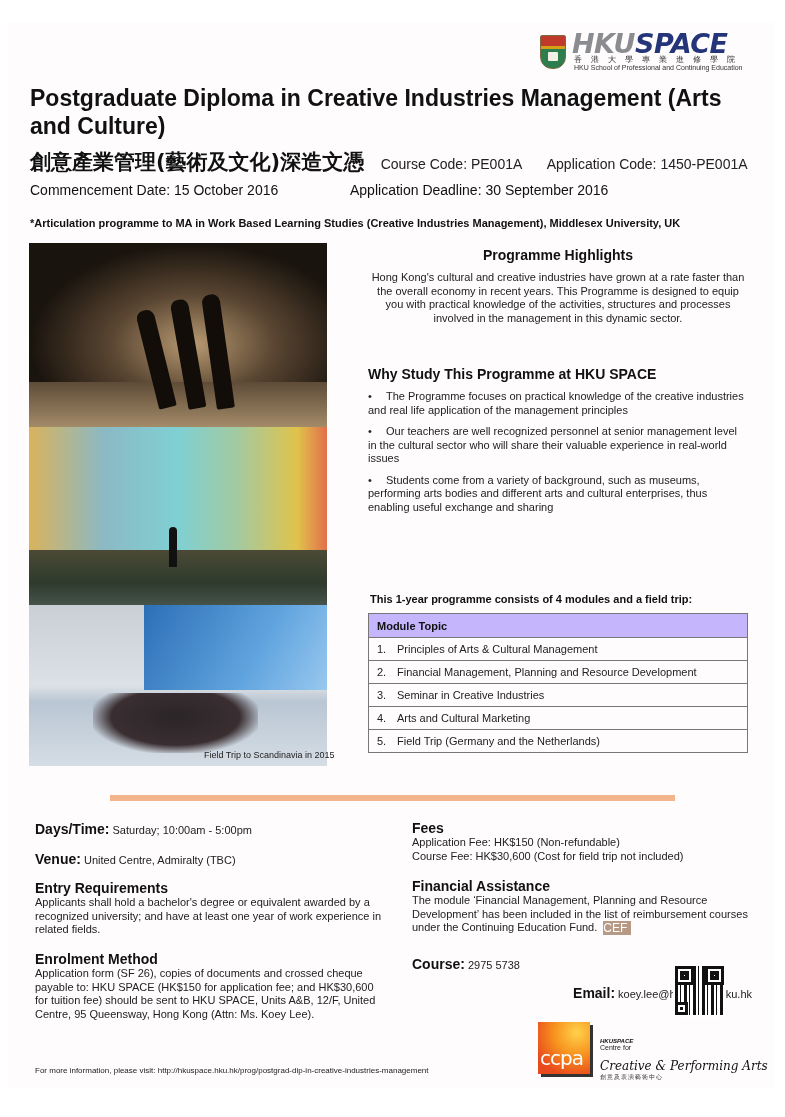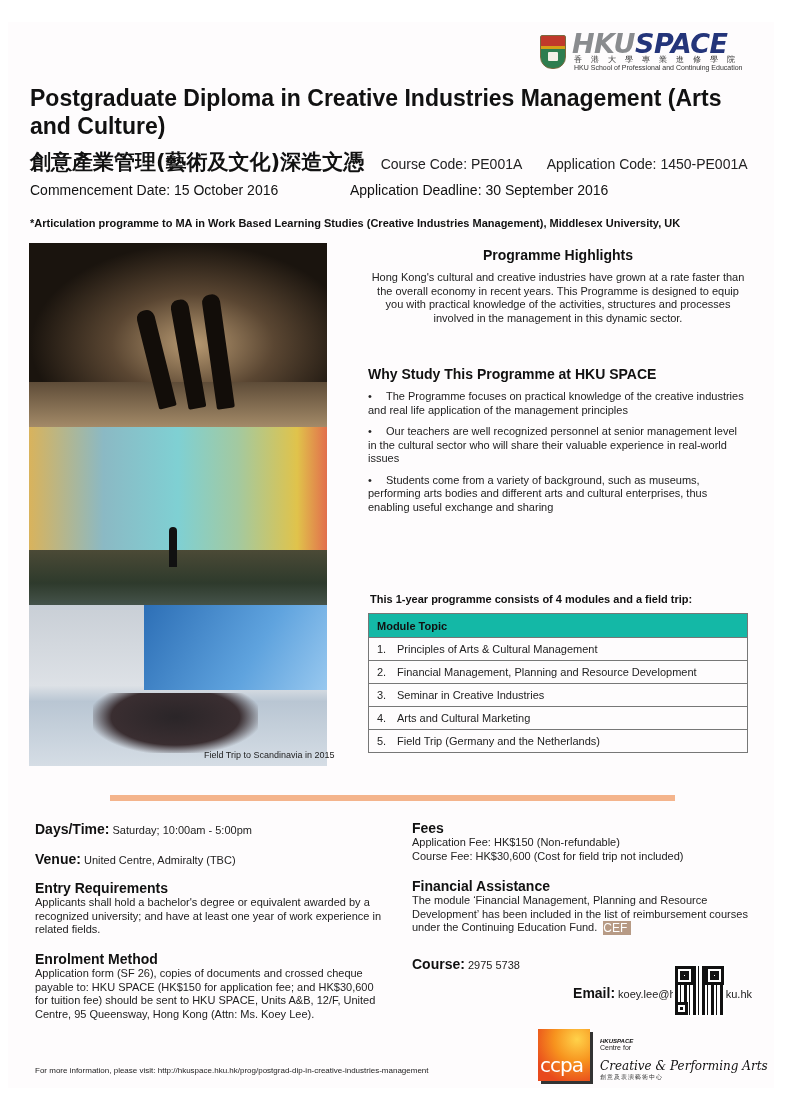--- a/index.html
+++ b/index.html
@@ -45,21 +45,21 @@
   
   .rcol { position: absolute; left: 368px; top: 247px; width: 380px; text-align: center; }
   .h2 { font-size: 14px; font-weight: bold; margin-bottom: 8px; }
   .p { font-size: 11px; line-height: 13.5px; color: #222; }
   .sec2 { position: absolute; left: 368px; top: 366px; width: 380px; }
   .bullet { font-size: 11px; line-height: 13.5px; color: #222; margin-bottom: 8px; }
   .bullet .dot { display: inline-block; width: 18px; }
 
   .mod-intro { position: absolute; left: 370px; top: 593px; font-size: 11px; font-weight: bold; white-space: nowrap; }
   .modtable { position: absolute; left: 368px; top: 613px; width: 380px; border-collapse: collapse; }
-  .modtable th { background: #14b8a6; text-align: left; font-size: 11px; font-weight: bold; padding: 0 8px; height: 24px; border: 1px solid #777; }
+  .modtable th { background: #c4b5fd; text-align: left; font-size: 11px; font-weight: bold; padding: 0 8px; height: 24px; border: 1px solid #777; }
   .modtable td { font-size: 11px; padding: 0 8px; height: 23px; border: 1px solid #777; color: #222; white-space: nowrap; }
   .modtable td .num { display: inline-block; width: 20px; }
 
   .divider { position: absolute; left: 110px; top: 795px; width: 565px; height: 6px; background: #f4b48c; }
 
   
   .bl { position: absolute; left: 35px; width: 350px; }
   .lbl-lg { font-size: 14px; font-weight: bold; }
   .val-sm { font-size: 11px; color: #222; }
   .blk-text { font-size: 11px; line-height: 13.5px; color: #222; }
@@ -69,21 +69,21 @@
   .cef { display: inline-block; width: 28px; height: 14px; background: #b79a85; color: #fff; font-size: 12px; text-align: left; line-height: 14px; vertical-align: middle; margin-left: 6px; }
 
   .qr { position: absolute; left: 673px; top: 964px; width: 53px; height: 53px; background:
       repeating-linear-gradient(90deg, #111 0 3px, #fff 3px 5px, #111 5px 6px, #fff 6px 9px),
       #fff; border: 2px solid #fff; }
   .qr::before, .qr::after { content: ""; position: absolute; width: 13px; height: 13px; border: 3px solid #111; background: #fff; box-shadow: inset 0 0 0 2px #fff, inset 0 0 0 6px #111; }
   .qr::before { left: 0; top: 0; }
   .qr::after { right: 0; top: 0; }
   .qr .bl-corner { position: absolute; left: 0; bottom: 0; width: 13px; height: 13px; border: 3px solid #111; background: #fff; box-shadow: inset 0 0 0 2px #fff, inset 0 0 0 6px #111; }
 
-  .ccpa { position: absolute; left: 538px; top: 1022px; width: 52px; height: 52px; background: radial-gradient(circle at 75% 20%, #ffd24a 0%, #f7931e 40%, #e8491d 80%); box-shadow: 3px 3px 0 #333; margin-top: 7px; }
+  .ccpa { position: absolute; left: 538px; top: 1022px; width: 52px; height: 52px; background: radial-gradient(circle at 75% 20%, #ffd24a 0%, #f7931e 40%, #e8491d 80%); box-shadow: 3px 3px 0 #333; }
   .ccpa-text { position: absolute; left: 2px; bottom: 4px; font-size: 20px; color: #fff; letter-spacing: -1px; font-family: "DejaVu Sans", sans-serif; }
   .ccpa-side { position: absolute; left: 600px; top: 1038px; width: 160px; }
   .ccpa-brand { font-size: 6px; font-weight: bold; font-style: italic; color: #111; }
   .ccpa-cf { font-size: 7px; color: #222; }
   .ccpa-name { font-family: "DejaVu Serif", serif; font-style: italic; font-size: 12px; color: #111; white-space: nowrap; margin-top: 8px; }
   .ccpa-cn { font-size: 6px; letter-spacing: 1px; color: #333; }
 
   .footer { position: absolute; left: 35px; top: 1066px; font-size: 8px; color: #222; white-space: nowrap; }
 </style>
 </head>

